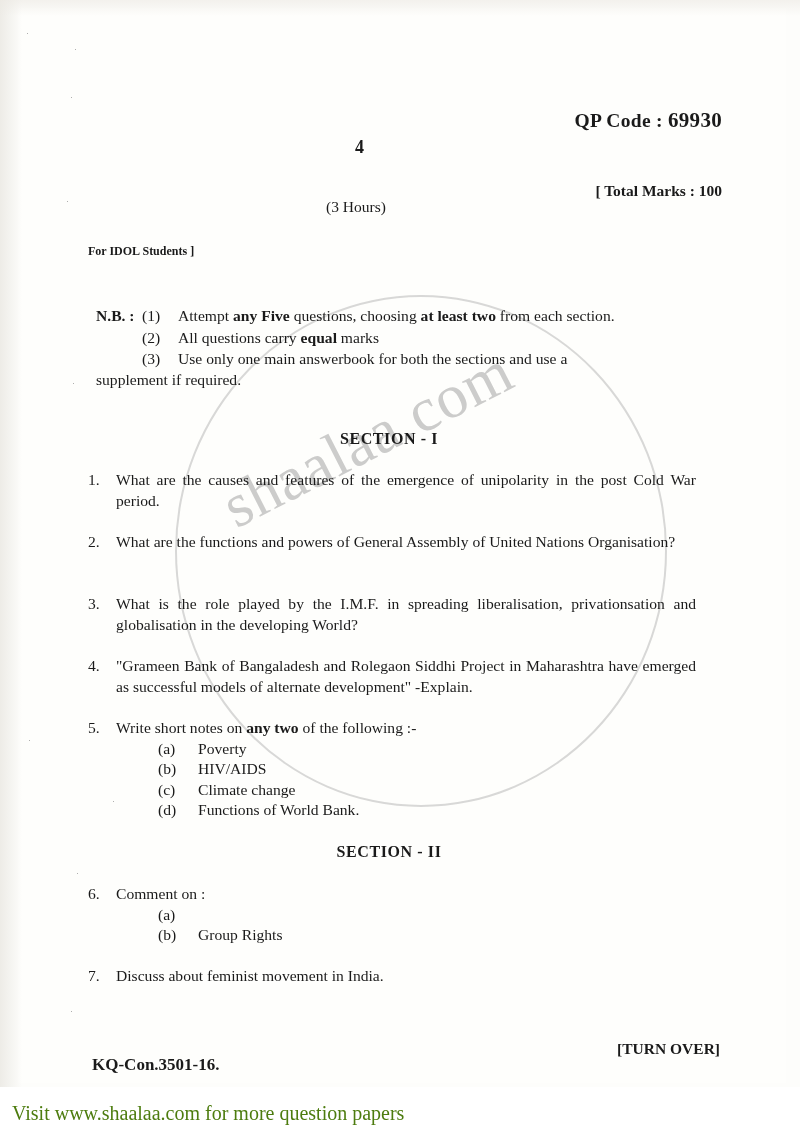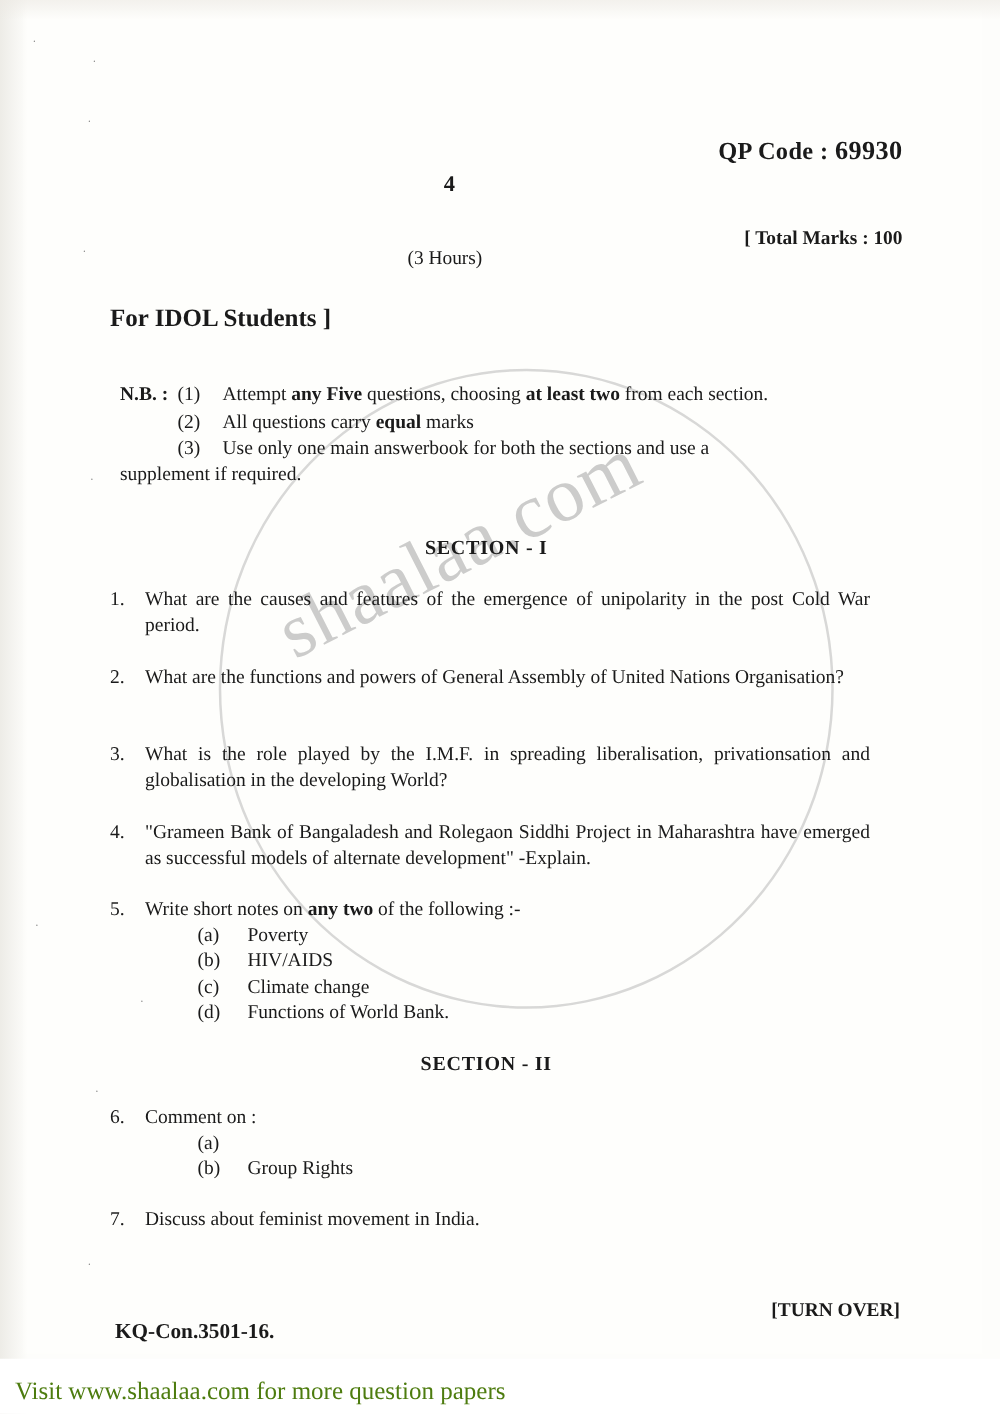--- a/index.html
+++ b/index.html
@@ -114,21 +114,21 @@
     top: 182px;
     font-size: 15.5px;
     font-weight: bold;
     white-space: nowrap;
   }
 
   .idol {
     position: absolute;
     left: 88px;
     top: 244px;
-    font-size: 20px;
+    font-size: 12px;
     font-weight: bold;
   }
 
   
   .nb {
     position: absolute;
     left: 96px;
     top: 306px;
     width: 600px;
     font-size: 15.6px;

